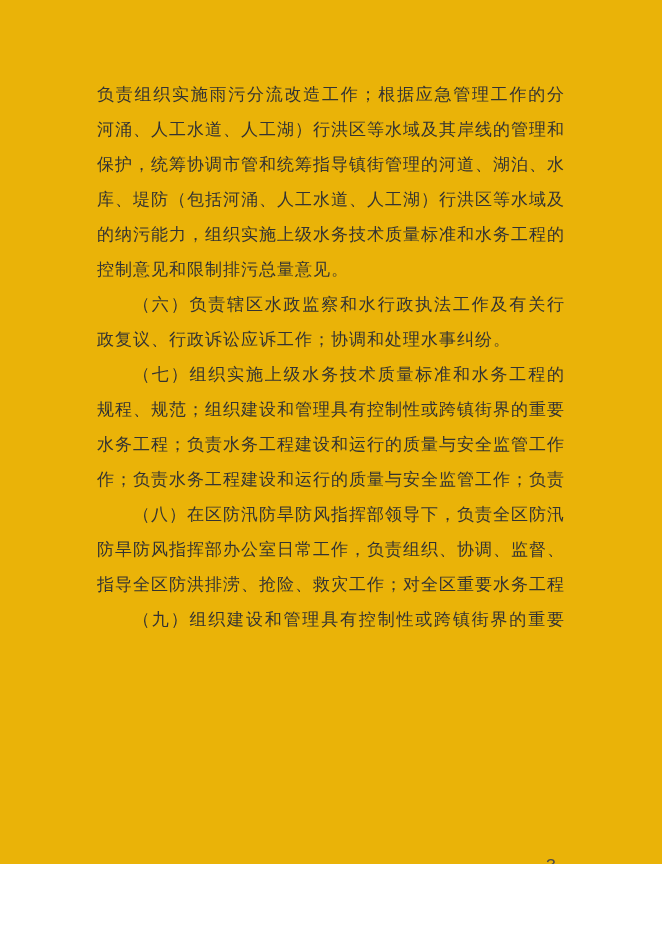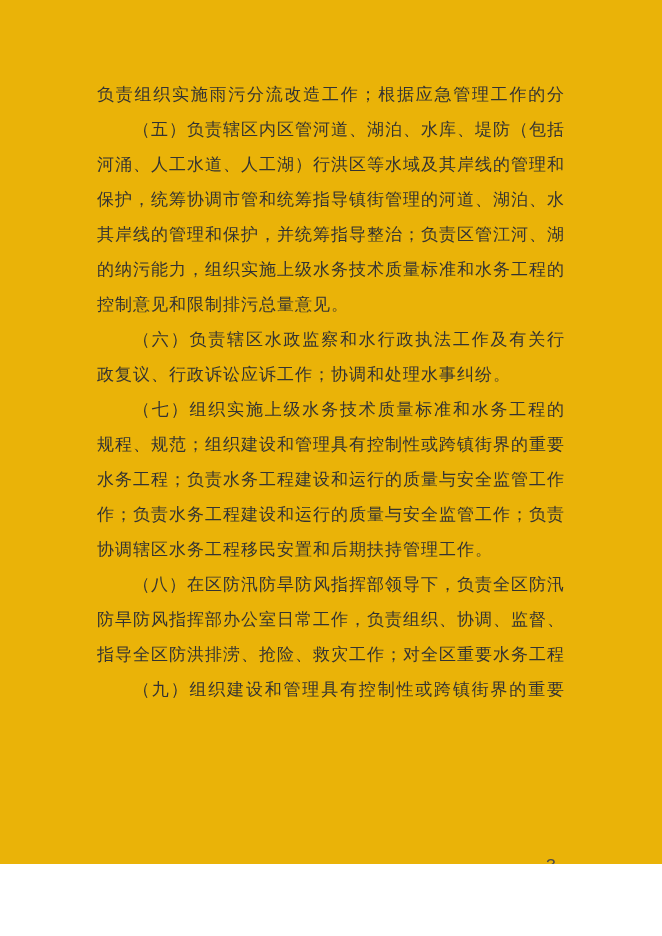--- a/index.html
+++ b/index.html
@@ -53,32 +53,30 @@
     text-align: center;
     white-space: nowrap;
   }
 </style>
 </head>
 <body>
 
 <div class="page">
   <div class="content">
       <div class="line justify">负责组织实施雨污分流改造工作；根据应急管理工作的分</div>
-      <div class="line justify indent">（五）负责辖区内区管河道、湖泊、水库、堤防（包括</div>
       <div class="line justify">河涌、人工水道、人工湖）行洪区等水域及其岸线的管理和</div>
       <div class="line justify">保护，统筹协调市管和统筹指导镇街管理的河道、湖泊、水</div>
-      <div class="line justify">其岸线的管理和保护，并统筹指导整治；负责区管江河、湖</div>
+      <div class="line justify">库、堤防（包括河涌、人工水道、人工湖）行洪区等水域及</div>
       <div class="line justify">的纳污能力，组织实施上级水务技术质量标准和水务工程的</div>
       <div class="line">控制意见和限制排污总量意见。</div>
       <div class="line justify indent">（六）负责辖区水政监察和水行政执法工作及有关行</div>
       <div class="line">政复议、行政诉讼应诉工作；协调和处理水事纠纷。</div>
       <div class="line justify indent">（七）组织实施上级水务技术质量标准和水务工程的</div>
       <div class="line justify">规程、规范；组织建设和管理具有控制性或跨镇街界的重要</div>
       <div class="line justify">水务工程；负责水务工程建设和运行的质量与安全监管工作</div>
       <div class="line justify">作；负责水务工程建设和运行的质量与安全监管工作；负责</div>
-      <div class="line">协调辖区水务工程移民安置和后期扶持管理工作。</div>
       <div class="line justify indent">（八）在区防汛防旱防风指挥部领导下，负责全区防汛</div>
       <div class="line justify">防旱防风指挥部办公室日常工作，负责组织、协调、监督、</div>
       <div class="line justify">指导全区防洪排涝、抢险、救灾工作；对全区重要水务工程</div>
       <div class="line justify indent">（九）组织建设和管理具有控制性或跨镇街界的重要</div>
     </div>
   <div class="footer">– 3 –</div>
 </div>
 
 </body></html>

